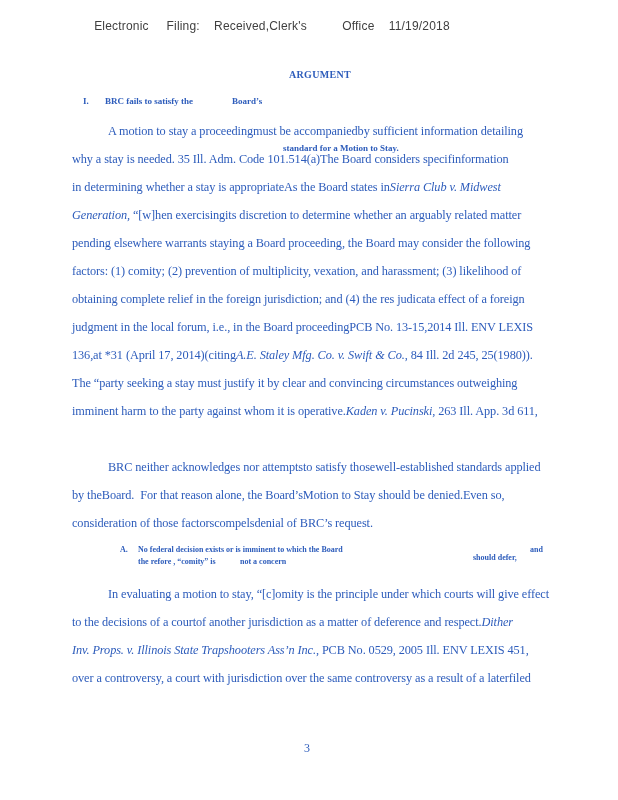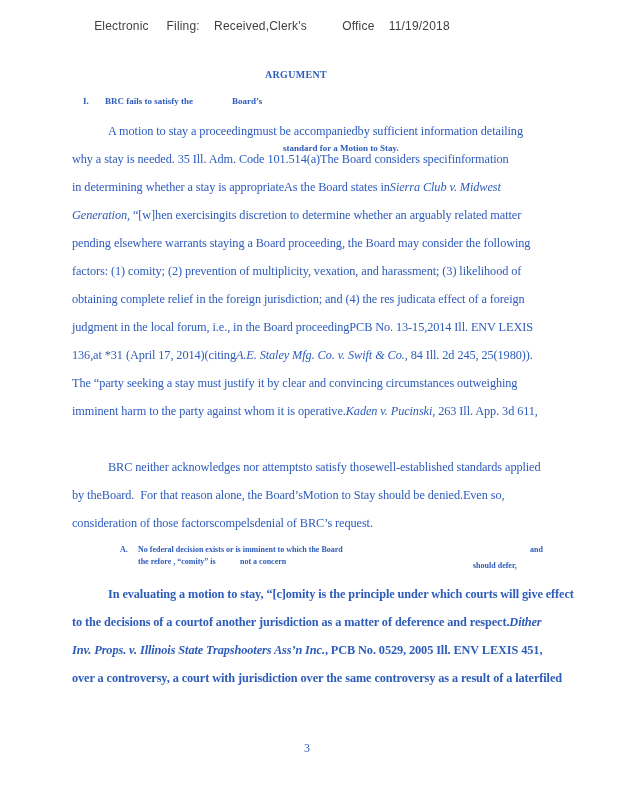--- a/index.html
+++ b/index.html
@@ -9,43 +9,43 @@
     --ink:#2d5cbb;color:var(--ink);
   }
   .abs{position:absolute;}
   #header{
     top:19px;left:0;width:544px;text-align:center;white-space:pre;
     font-family:"Liberation Sans","DejaVu Sans",sans-serif;
     font-size:12px;color:#3f3f3f;letter-spacing:.2px;
   }
   #title{
     top:69px;left:0;width:592px;text-align:center;
-    font-weight:bold;font-size:10px;letter-spacing:.3px;
+    font-weight:bold;font-size:10px;letter-spacing:.3px;padding-left:24px;
   }
   #heading1{top:96px;left:0;width:618px;height:14px;font-size:9px;font-weight:bold;}
   #heading1 span{position:absolute;top:0;white-space:pre;}
   #h1-num{left:83px;}
   #h1-a{left:105px;}
   #h1-b{left:232px;}
   #h1-c{left:283px;margin-top:47px;}
   .para{left:72px;width:480px;}
   .line{height:28px;line-height:28px;white-space:pre;font-size:12.3px;letter-spacing:-.1px;}
   .line.indent{padding-left:36px;}
   .it{font-style:italic;}
   #p1{top:117px;}
   #p2{top:453px;}
   #secA{top:545px;left:0;width:618px;height:26px;font-size:8px;font-weight:bold;}
   #secA span{position:absolute;white-space:pre;}
   #hA-num{left:120px;top:0;}
   #hA-l1a{left:138px;top:0;}
-  #hA-l1b{left:453px;top:16px;padding-left:20px;}
+  #hA-l1b{left:453px;top:8px;padding-left:20px;}
   #hA-l1c{left:530px;top:0;}
   #hA-l2a{left:138px;top:12px;}
   #hA-l2b{left:240px;top:12px;}
-  #p3{top:580px;font-weight:bold;}
+  #p3{top:580px;}
   #pageno{top:741px;left:0;width:614px;text-align:center;font-size:12px;}
 </style>
 </head>
 <body style="--ink: #2d5cbb;">
 
 <div id="header" class="abs">Electronic     Filing:    Received,Clerk's          Office    11/19/2018</div>
 
 <div id="title" class="abs">ARGUMENT</div>
 
 <div id="heading1" class="abs">

